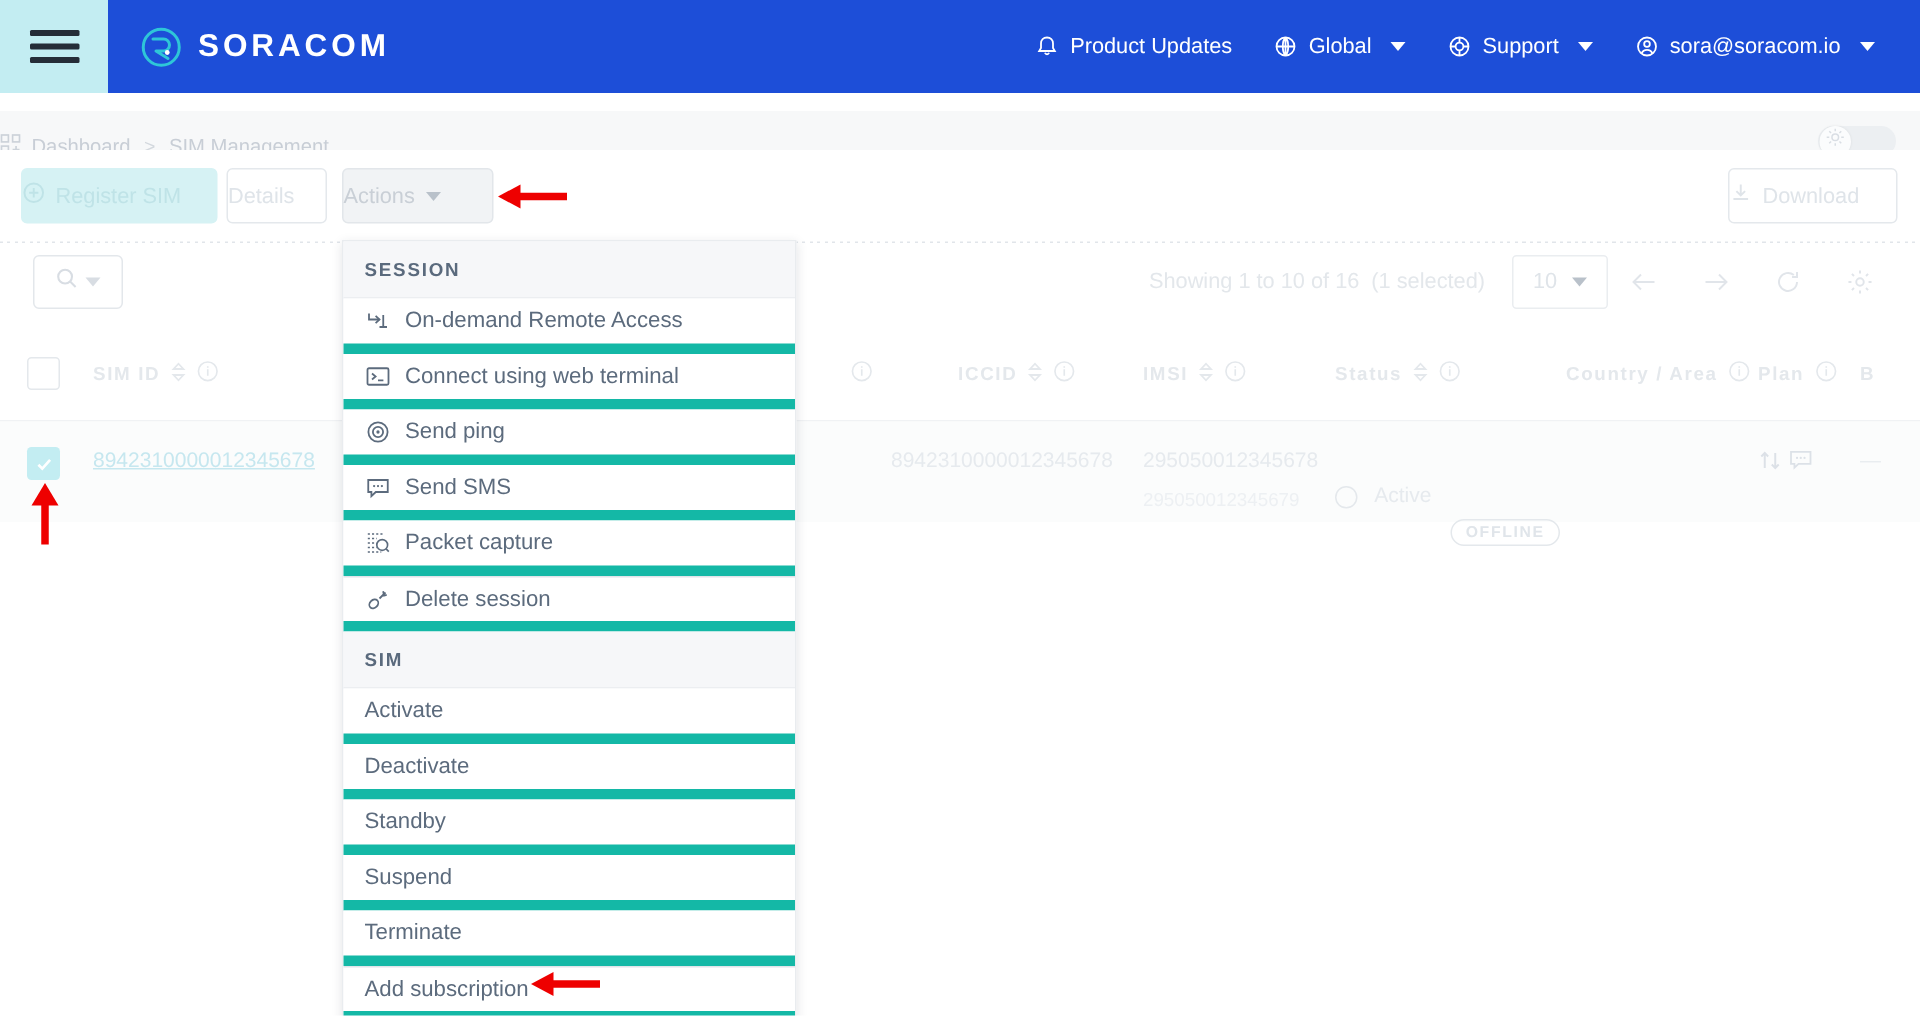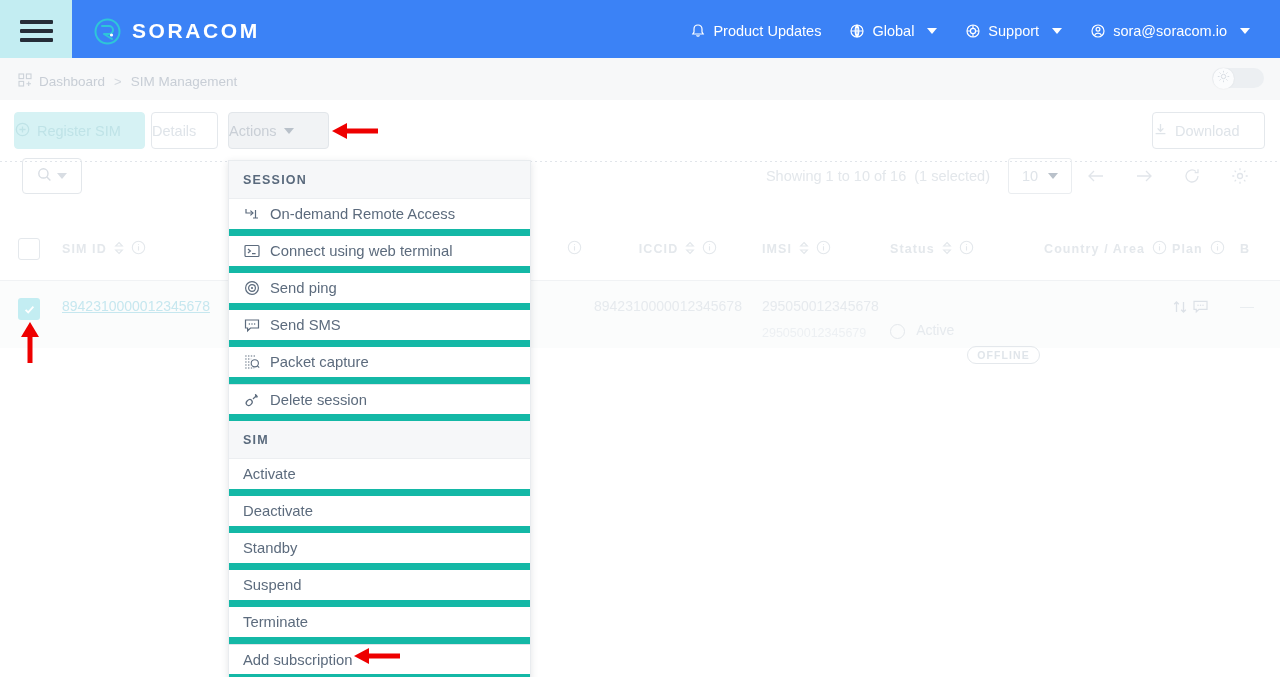--- a/index.html
+++ b/index.html
@@ -7,21 +7,21 @@
     width: 1280px; height: 677px;
     font-family: "Liberation Sans", sans-serif;
     background: #ffffff;
     overflow: hidden;
   }
   #app { position: relative; width: 1280px; height: 677px; }
 
   
   .topnav {
     position: absolute; top: 0; left: 0; width: 1280px; height: 62px;
-    background: #3b82f6;
+    background: #1d4ed8;
     display: flex; align-items: center;
   }
   .hamburger {
     width: 72px; height: 62px; background: #c3edf2;
     display: flex; flex-direction: column; align-items: center; justify-content: center;
     gap: 5px; cursor: pointer; flex: 0 0 72px;
   }
   .hamburger span { display: block; width: 33px; height: 4px; background: #252d38; border-radius: 1px; }
 
   .brand { display: flex; align-items: center; gap: 11px; margin-left: 22px; }
@@ -37,22 +37,22 @@
     white-space: nowrap;
   }
   .nav-item svg { display: block; }
   .caret {
     width: 0; height: 0; border-left: 5px solid transparent; border-right: 5px solid transparent;
     border-top: 6px solid #ffffff; margin-left: 6px;
   }
 
   
   .breadcrumb-bar {
-    position: absolute; top: 58px; left: 0; width: 1280px; height: 48px;
-    background: #f7f8f9; display: flex; align-items: center; padding-left: 18px;
+    position: absolute; top: 74px; left: 0; width: 1280px; height: 48px;
+    background: #f7f8f9; display: flex; align-items: center; 
     border-bottom: 1px solid #eceef0;
   }
   .crumb { display: flex; align-items: center; gap: 7px; color: #c8ced6; font-size: 13.5px; }
   .crumb-sep { color: #d3d8de; font-size: 13px; margin: 0 9px; }
   .theme-toggle {
     position: absolute; right: 16px; top: 10px;
     width: 52px; height: 20px; border-radius: 11px; background: #eceff2;
     display: flex; align-items: center; cursor: pointer;
   }
   .theme-knob {
@@ -86,21 +86,21 @@
     border-top: 6px solid #b9c1ca;
   }
 
   
   .dots-row {
     position: absolute; left: 0; width: 1280px; height: 1px;
     background-image: repeating-linear-gradient(to right, #e1e5ea 0 2px, transparent 2px 5px);
   }
 
   
-  .strip { position: absolute; top: 150px; left: 0; width: 1280px; height: 56px; }
+  .strip { position: absolute; top: 162px; left: 0; width: 1280px; height: 56px; }
   .search-box {
     position: absolute; left: 22px; top: 8px; width: 60px; height: 36px;
     border: 1px solid #e3e7eb; border-radius: 4px;
     display: flex; align-items: center; justify-content: center; gap: 5px; cursor: pointer;
   }
   .pager { position: absolute; right: 16px; top: 8px; display: flex; align-items: center; gap: 0; }
   .pager-text { color: #e3e7eb; font-size: 14.5px; white-space: nowrap; }
   .pager-sel {
     margin-left: 18px; width: 64px; height: 36px; border: 1px solid #eaedf0; border-radius: 3px;
     display: flex; align-items: center; justify-content: center; gap: 10px;

